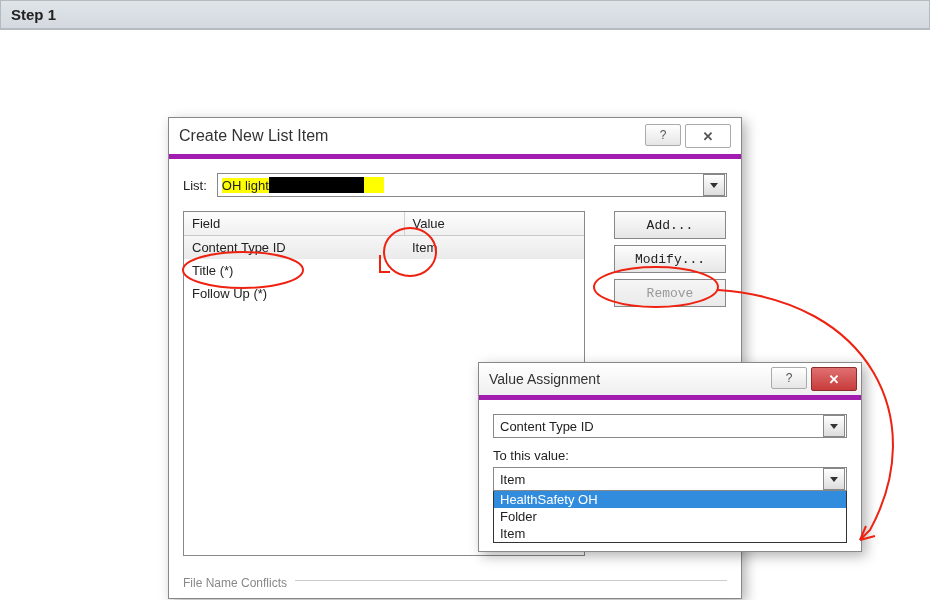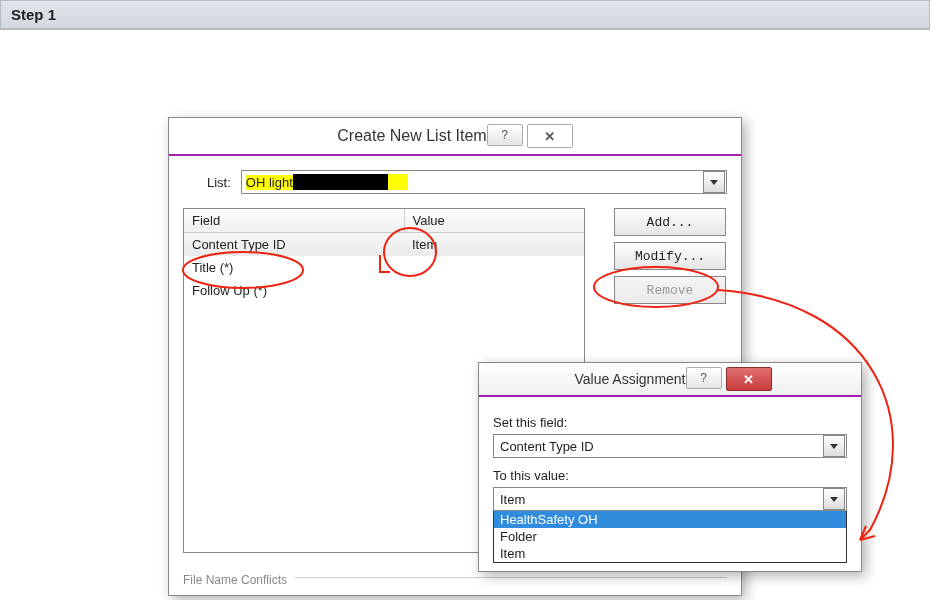--- a/index.html
+++ b/index.html
@@ -9,31 +9,31 @@
   .step-body { background:#fff; padding:10px 15px; position:relative; border:1px solid #c4cad0; margin:6px; }
   .step-inner { border:1px solid #88a; padding:4px 8px; display:flex; align-items:center; gap:4px; }
   .hl-yellow { background:#ffff00; }
   .link { color:#1b43a6; text-decoration:underline; cursor:pointer; }
   .link-dotted { border:1px dotted #666; padding:0 3px; }
   .dropdown-arrow { width:22px; height:22px; border:1px solid #888; background:linear-gradient(#fff,#ddd); display:inline-flex; align-items:center; justify-content:center; position:absolute; right:2px; top:2px; }
   .step-body .dropdown-arrow { right:6px; top:10px; }
   .arrow-down { display:block; width:0; height:0; border-left:4px solid transparent; border-right:4px solid transparent; border-top:5px solid #333; }
   
   .dialog { position:absolute; background:#fff; border:1px solid #888; box-shadow:4px 4px 12px rgba(0,0,0,0.3); }
-  .dialog-titlebar { display:flex; align-items:center; justify-content:center; padding:6px 10px; border-bottom:2px solid #a21caf; background:#fff; }
+  .dialog-titlebar { display:flex; align-items:center; justify-content:space-between; padding:6px 10px; border-bottom:5px solid #a21caf; background:#fff; }
   .dialog-title { font-size:16px; color:#333; }
   .dialog-buttons-top { display:flex; gap:4px; }
   .title-btn { border:1px solid #aaa; background:linear-gradient(#fff,#e5e5e5); width:34px; height:20px; display:flex; align-items:center; justify-content:center; font-family:Arial; font-size:12px; color:#555; cursor:pointer; border-radius:2px; }
   .close-btn-special { width:44px; height:22px; background:#fff; border:1px solid #aaa; border-radius:2px; display:flex; align-items:center; justify-content:center; cursor:pointer; }
   .close-red { width:44px; height:22px; background:linear-gradient(#e07070,#c83c3c); border:1px solid #8b2b2b; border-radius:2px; display:flex; align-items:center; justify-content:center; cursor:pointer; }
   .x-sym { color:#555; font-weight:bold; font-size:13px; font-family:Arial; }
   .close-red .x-sym { color:#fff; }
   .dialog-body { padding:14px 14px 8px 14px; }
   
-  .list-row { display:flex; align-items:center; gap:10px; margin-bottom:14px;margin-left:24px; }
+  .list-row { display:flex; align-items:center; gap:10px; margin-bottom:14px; }
   .list-label { font-size:13px; }
   .list-combo { position:relative; flex:1; border:1px solid #888; height:22px; display:flex; align-items:center; padding:0 24px 0 4px; background:#fff; }
   .list-combo .dropdown-arrow { position:absolute; right:1px; top:0; height:20px; width:20px; }
   .black-bar { display:inline-block; width:95px; height:16px; background:#000; }
   .yellow-bit { display:inline-block; width:20px; height:16px; background:#ffff00; }
   
   .content-area { display:flex; gap:29px; }
   .table-wrap { border:1px solid #888; width:400px; overflow:hidden; }
   .tbl { width:100%; border-collapse:collapse; }
   .tbl th { text-align:left; font-weight:normal; background:linear-gradient(#fdfdfd,#f0f0f0); padding:4px 8px; border-bottom:1px solid #c9c9c9; font-size:13px; }
@@ -137,21 +137,20 @@
     <div class="dialog-titlebar">
       <div class="dialog-title">Value Assignment</div>
       <div class="dialog-buttons-top">
         <div class="title-btn">?</div>
         <div class="close-red">
             <span class="x-sym">✕</span>
           </div>
       </div>
     </div>
     <div class="dialog-body">
-      <div class="form-label">Set this field:</div>
       <div class="combo">
         <span>Content Type ID</span>
         <span class="dropdown-arrow">
             <span class="arrow-down"></span>
           </span>
       </div>
       <div class="form-label">To this value:</div>
       <div class="combo">
         <span>Item</span>
         <span class="dropdown-arrow">

